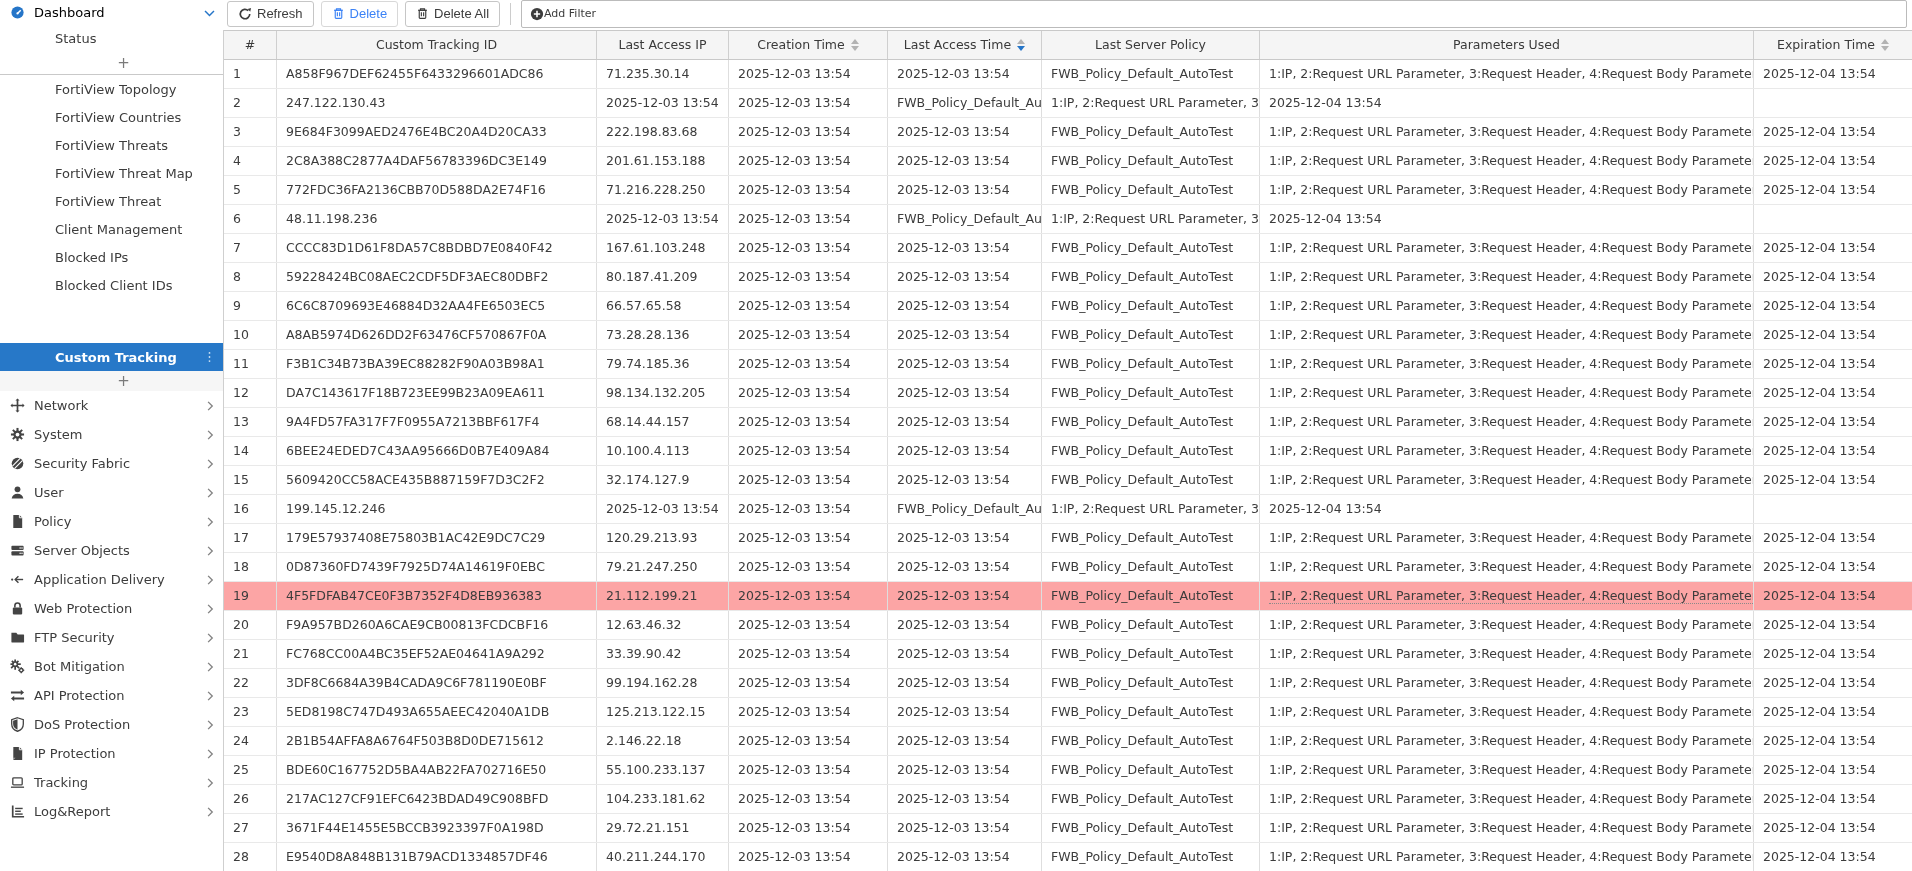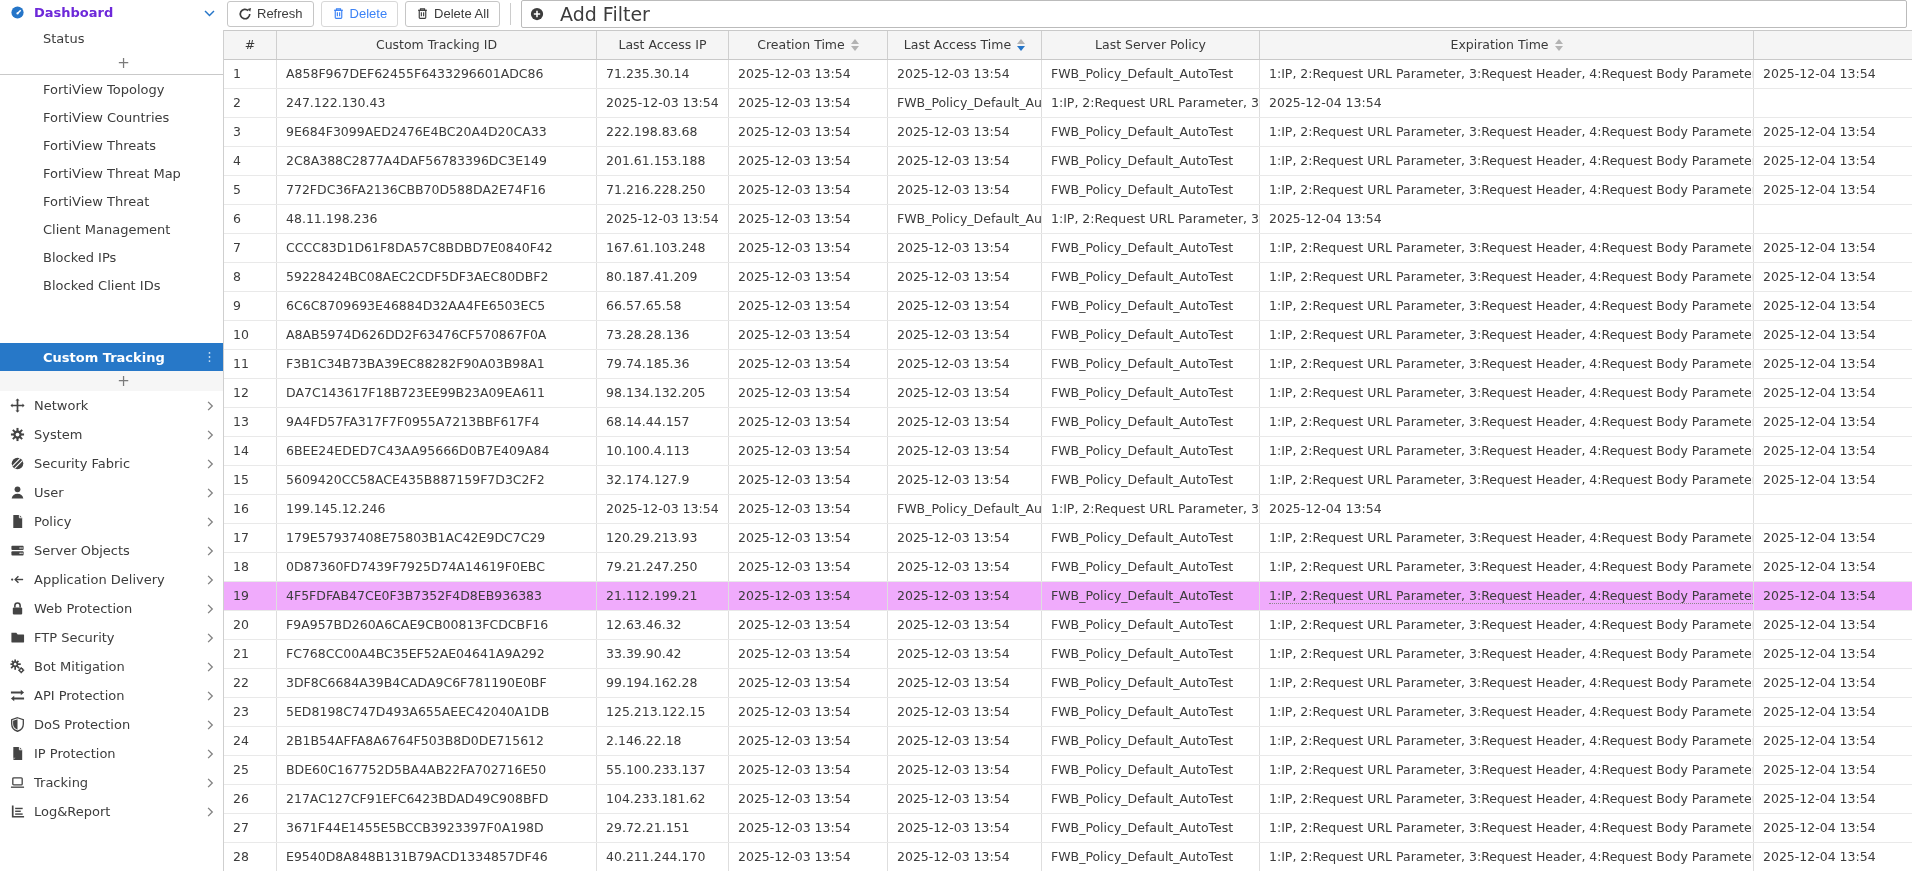--- a/index.html
+++ b/index.html
@@ -7,51 +7,51 @@
               font-family:"DejaVu Sans","Liberation Sans",sans-serif; color:#3c3c3c; }
   .app { display:flex; width:1912px; height:871px; }
 
   
   .sidebar { width:223px; min-width:223px; height:100%; background:#fff; font-size:13px; }
   .sb-item { height:29px; display:flex; align-items:center; position:relative;
              padding-left:10px; cursor:pointer; color:#3c3c3c; white-space:nowrap; }
   .sb-item .icon { width:17px; height:15px; margin-right:7px; display:inline-flex; align-items:center; }
   .sb-item .trail { position:absolute; right:7px; top:50%; transform:translateY(-50%); display:inline-flex; }
   .sb-item.root-first { height:25px; }
-  .sb-item.active-root .label { color:#6d28d9; font-weight:bold;text-align:right; }
-  .sb-item.sub { padding-left:19px; height:28px; }
+  .sb-item.active-root .label { color:#000000; font-weight:normal;text-align:right; }
+  .sb-item.sub { padding-left:31px; height:28px; }
   .sb-item.sub-first { height:27px; }
   .sb-item.selected { background:#2778c8; color:#fff; font-weight:600;margin-top:44px; }
   .sb-item.plus { height:23px; justify-content:center; padding-left:0; color:#7a7a7a; font-size:15px; }
   .sb-item.plus-divider { border-bottom:1px solid #c9c9c9; }
   .sb-item.plus-gray { background:#f6f6f6; height:20px; }
 
   
   .main { flex:1; display:flex; flex-direction:column; min-width:0;justify-content:center; }
 
   
   .toolbar { height:36px; display:flex; align-items:center; padding-left:4px; gap:7px; }
   .btn { height:26px; display:inline-flex; align-items:center; gap:5px; padding:0 10px;
          background:#fff; border:1px solid #c6c6c6; border-radius:3px; font-size:13px;
          color:#3c3c3c; cursor:pointer; white-space:nowrap; }
   .btn.disabled { color:#3b82f6; border-color:#d8d8d8; cursor:default; }
   .tb-sep { width:1px; height:22px; background:#ccc; margin:0 3px; }
   .filterbar { flex:1; height:28px; border:1px solid #bbb; border-radius:2px; margin-right:5px;
                display:flex; align-items:center; padding-left:8px; }
-  .addfilter { display:inline-flex; align-items:center; gap:16px; font-size:19px; cursor:pointer; }
+  .addfilter { display:inline-flex; align-items:center; gap:0; font-size:11px; cursor:pointer; }
 
   
   .table { margin-top:2px; border-left:1px solid #cfcfcf; font-size:12.5px; }
   .trow { display:grid; grid-template-columns:53px 320px 132px 159px 154px 218px 494px 159px; height:29px; }
   .trow.head { height:30px; background:#f5f5f5; border-top:1px solid #c9c9c9; border-bottom:1px solid #c9c9c9; }
   .cell { display:flex; align-items:center; padding:0 9px; border-right:1px solid #dedede;
           overflow:hidden; white-space:nowrap; }
   .head .cell { justify-content:center; border-right:1px solid #cfcfcf; color:#3a3a3a; }
   .body .trow { border-bottom:1px solid #e9e9e9; background:#fff; }
-  .body .trow.hovered { background:#f0abfc; }
+  .body .trow.hovered { background:#fca5a5; }
   .body .trow.hovered .params-text { border-bottom:1px dotted #8a8a8a; }
   .sort { display:inline-flex; flex-direction:column; margin-left:6px; gap:2px; }
   .sort i { display:block; width:0; height:0; border-left:4px solid transparent; border-right:4px solid transparent; }
   .sort .up   { border-bottom:5px solid #b3b3b3; }
   .sort .down { border-top:5px solid #b3b3b3; }
   .sort.desc .down { border-top-color:#2575c8; }
 </style>
 </head>
 <body>
 
@@ -491,20 +491,24 @@
               <i class="up"></i>
               <i class="down"></i>
             </span>
           </div>
 
           <div class="cell">
             <span>Last Server Policy</span>
 
           </div>
 
+          <div class="cell">
+            <span>Parameters Used</span>
+
+          </div>
 
           <div class="cell">
             <span>Expiration Time</span>
             <span class="sort both">
               <i class="up"></i>
               <i class="down"></i>
             </span>
           </div>
         </div>
 

